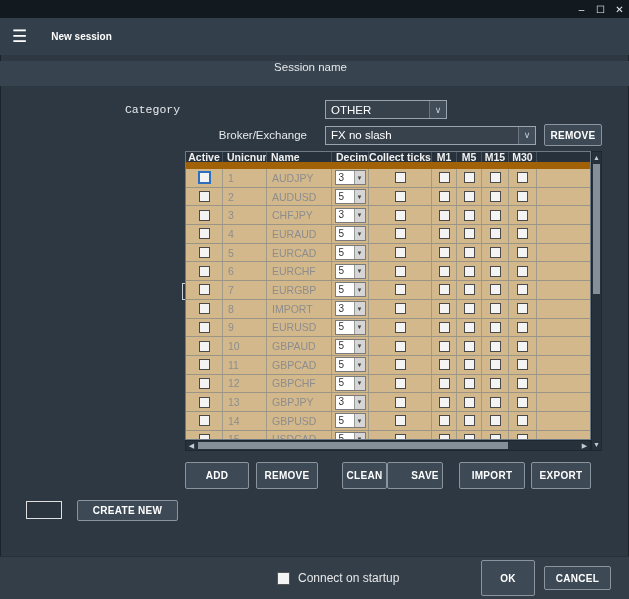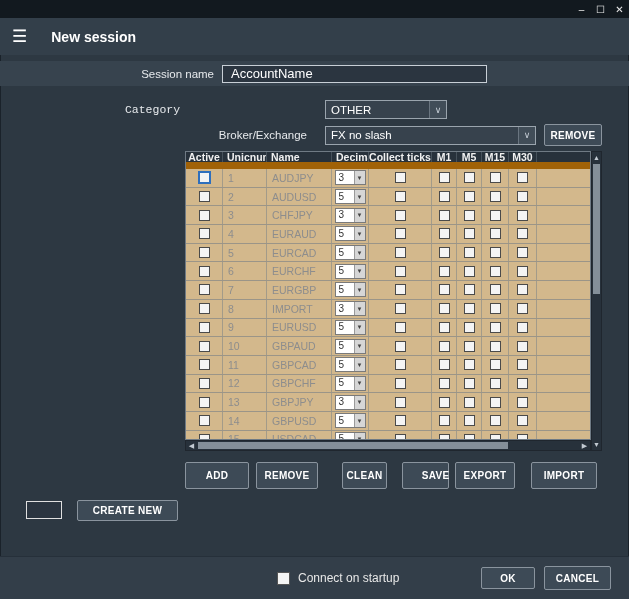--- a/index.html
+++ b/index.html
@@ -7,24 +7,24 @@
   body { font-family:"Liberation Sans", sans-serif; background:#2d3842; overflow:hidden; }
   .window { position:relative; width:629px; height:599px; background:#2d3842; box-shadow:inset 0 0 0 1px #1a222a; }
 
   
   .titlebar { position:absolute; top:0; left:0; width:629px; height:18px; background:#12191f; display:flex; justify-content:flex-end; align-items:center; }
   .winbtn { width:19px; height:18px; display:flex; align-items:center; justify-content:center; color:#e8e8e8; font-size:10px; cursor:default; }
 
   
   .header { position:absolute; top:18px; left:0; width:629px; height:37px; background:#333f4a; display:flex; align-items:center; }
   .menu-icon { margin-left:12px; color:#ffffff; font-size:17px; line-height:1; }
-  .page-title { margin-left:24px; color:#ffffff; font-size:14px; font-weight:bold; }
-
-  
-  .session-band { position:absolute; top:61px; left:0; width:629px; height:25px; background:#37434e; display:flex; align-items:center; }
+  .page-title { margin-left:24px; color:#ffffff; font-size:10px; font-weight:bold; }
+
+  
+  .session-band { position:absolute; top:61px; left:0; width:629px; height:25px; background:#37434e; display:flex; align-items:center;flex-direction:column; }
   .lbl { color:#e6e9ec; font-size:11.5px; }
   .session-band .lbl { flex:0 0 222px; text-align:right; padding-right:8px; }
   .text-input { height:18px; background:#2b3540; border:1px solid #c8cfd6; color:#ffffff; font-size:13px; padding:0 8px; font-family:"Liberation Sans", sans-serif; outline:none; }
   .session-input { width:265px; }
 
   
   .form-row { position:absolute; left:0; width:629px; display:flex; align-items:center; }
   .category-row { top:100px; height:19px; }
   .category-row .lbl { flex:0 0 305px; text-align:center;font-family:Liberation Mono, monospace; }
   .broker-row { top:124px; height:22px; }
@@ -61,34 +61,34 @@
   .s-arrow { position:absolute; color:#c2cad2; font-size:7px; line-height:1; display:flex; align-items:center; justify-content:center; width:9px; height:9px; }
   .vs-up { top:1px; left:0; } .vs-down { bottom:1px; left:0; }
   .hs-left { left:1px; top:0; } .hs-right { right:1px; top:0; }
   .vs-thumb { position:absolute; top:12px; left:1px; width:7px; height:130px; background:#848f99; }
   .hs-thumb { position:absolute; left:12px; top:1px; height:7px; width:310px; background:#848f99; }
 
   
   .actions-row { position:absolute; top:462px; left:185px; display:flex; align-items:center; height:27px; }
   .actions-row .btn { height:27px; }
   .btn-add { width:64px; } .btn-remove { width:62px; margin-left:7px; }
-  .btn-clean { width:45px; margin-left:24px; } .btn-save { width:47px; margin-left:15px;padding-left:20px; }
+  .btn-clean { width:45px; margin-left:24px; } .btn-save { width:56px; margin-left:0;padding-left:20px; }
   .btn-import { width:66px; margin-left:16px; } .btn-export { width:60px; margin-left:6px; }
 
   
   .suffix-row { position:absolute; top:499px; left:0; width:629px; display:flex; align-items:center; height:22px; }
   .suffix-row .lbl { flex:0 0 300px; text-align:right; }
   .suffix-input { margin-left:26px; width:36px; height:18px; border:1px solid #e0e0e0; }
   .btn-create { margin-left:15px; width:101px; height:21px; }
 
   
   .footer { position:absolute; bottom:0; left:0; width:629px; height:43px; background:#333e49; border-top:1px solid #26303a; display:flex; align-items:center; }
   .footer-check { margin-left:277px; width:13px; height:13px; background:#f4f4f4; border:1px solid #555555; }
   .footer .check-lbl { margin-left:8px; color:#e8e8e8; font-size:12px; }
-  .btn-ok { margin-left:auto; width:54px; height:22px; }
+  .btn-ok { margin-left:auto; width:54px; height:36px; }
   .btn-cancel { margin-left:9px; margin-right:18px; width:67px; height:24px; }
 </style>
 </head>
 <body>
 
 <div class="window">
 
   <div class="titlebar">
     <div class="winbtn">–</div>
     <div class="winbtn">☐</div>
@@ -584,22 +584,22 @@
       <div class="hs-thumb"></div>
       <div class="s-arrow hs-right">▶</div>
     </div>
   </div>
 
   <div class="actions-row">
     <div class="btn btn-add">ADD</div>
     <div class="btn btn-remove">REMOVE</div>
     <div class="btn btn-clean">CLEAN</div>
     <div class="btn btn-save">SAVE</div>
+    <div class="btn btn-import">IMPORT</div>
     <div class="btn btn-export">EXPORT</div>
-    <div class="btn btn-import">IMPORT</div>
   </div>
 
   <div class="suffix-row">
     <input class="text-input suffix-input" value="" style="">
     <div class="btn btn-create">CREATE NEW</div>
   </div>
 
   <div class="footer">
     <div class="footer-check"></div>
     <div class="check-lbl">Connect on startup</div>

